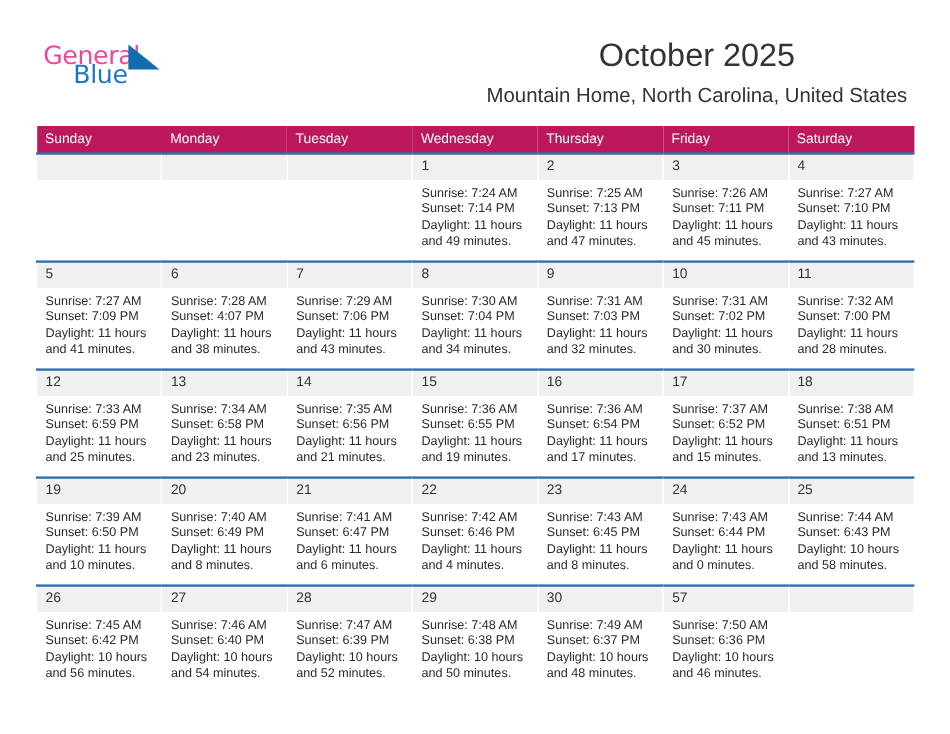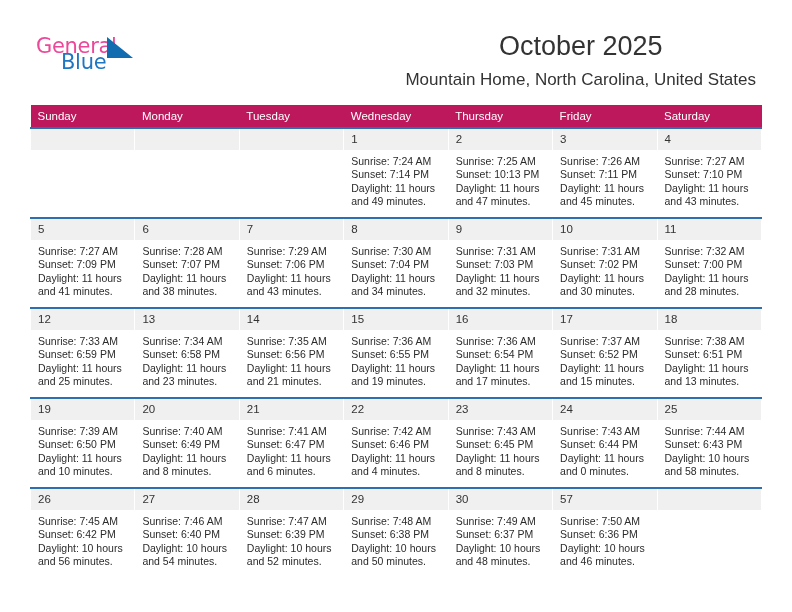--- a/index.html
+++ b/index.html
@@ -188,21 +188,21 @@
               <div>Sunrise: 7:24 AM</div>
               <div>Sunset: 7:14 PM</div>
               <div>Daylight: 11 hours</div>
               <div>and 49 minutes.</div>
             </div>
           </td>
           <td>
             <span class="daynum">2</span>
             <div class="details">
               <div>Sunrise: 7:25 AM</div>
-              <div>Sunset: 10:13 PM</div>
+              <div>Sunset: 7:13 PM</div>
               <div>Daylight: 11 hours</div>
               <div>and 47 minutes.</div>
             </div>
           </td>
           <td>
             <span class="daynum">3</span>
             <div class="details">
               <div>Sunrise: 7:26 AM</div>
               <div>Sunset: 7:11 PM</div>
               <div>Daylight: 11 hours</div>
@@ -226,21 +226,21 @@
               <div>Sunrise: 7:27 AM</div>
               <div>Sunset: 7:09 PM</div>
               <div>Daylight: 11 hours</div>
               <div>and 41 minutes.</div>
             </div>
           </td>
           <td>
             <span class="daynum">6</span>
             <div class="details">
               <div>Sunrise: 7:28 AM</div>
-              <div>Sunset: 7:07 PM</div>
+              <div>Sunset: 4:07 PM</div>
               <div>Daylight: 11 hours</div>
               <div>and 38 minutes.</div>
             </div>
           </td>
           <td>
             <span class="daynum">7</span>
             <div class="details">
               <div>Sunrise: 7:29 AM</div>
               <div>Sunset: 7:06 PM</div>
               <div>Daylight: 11 hours</div>

